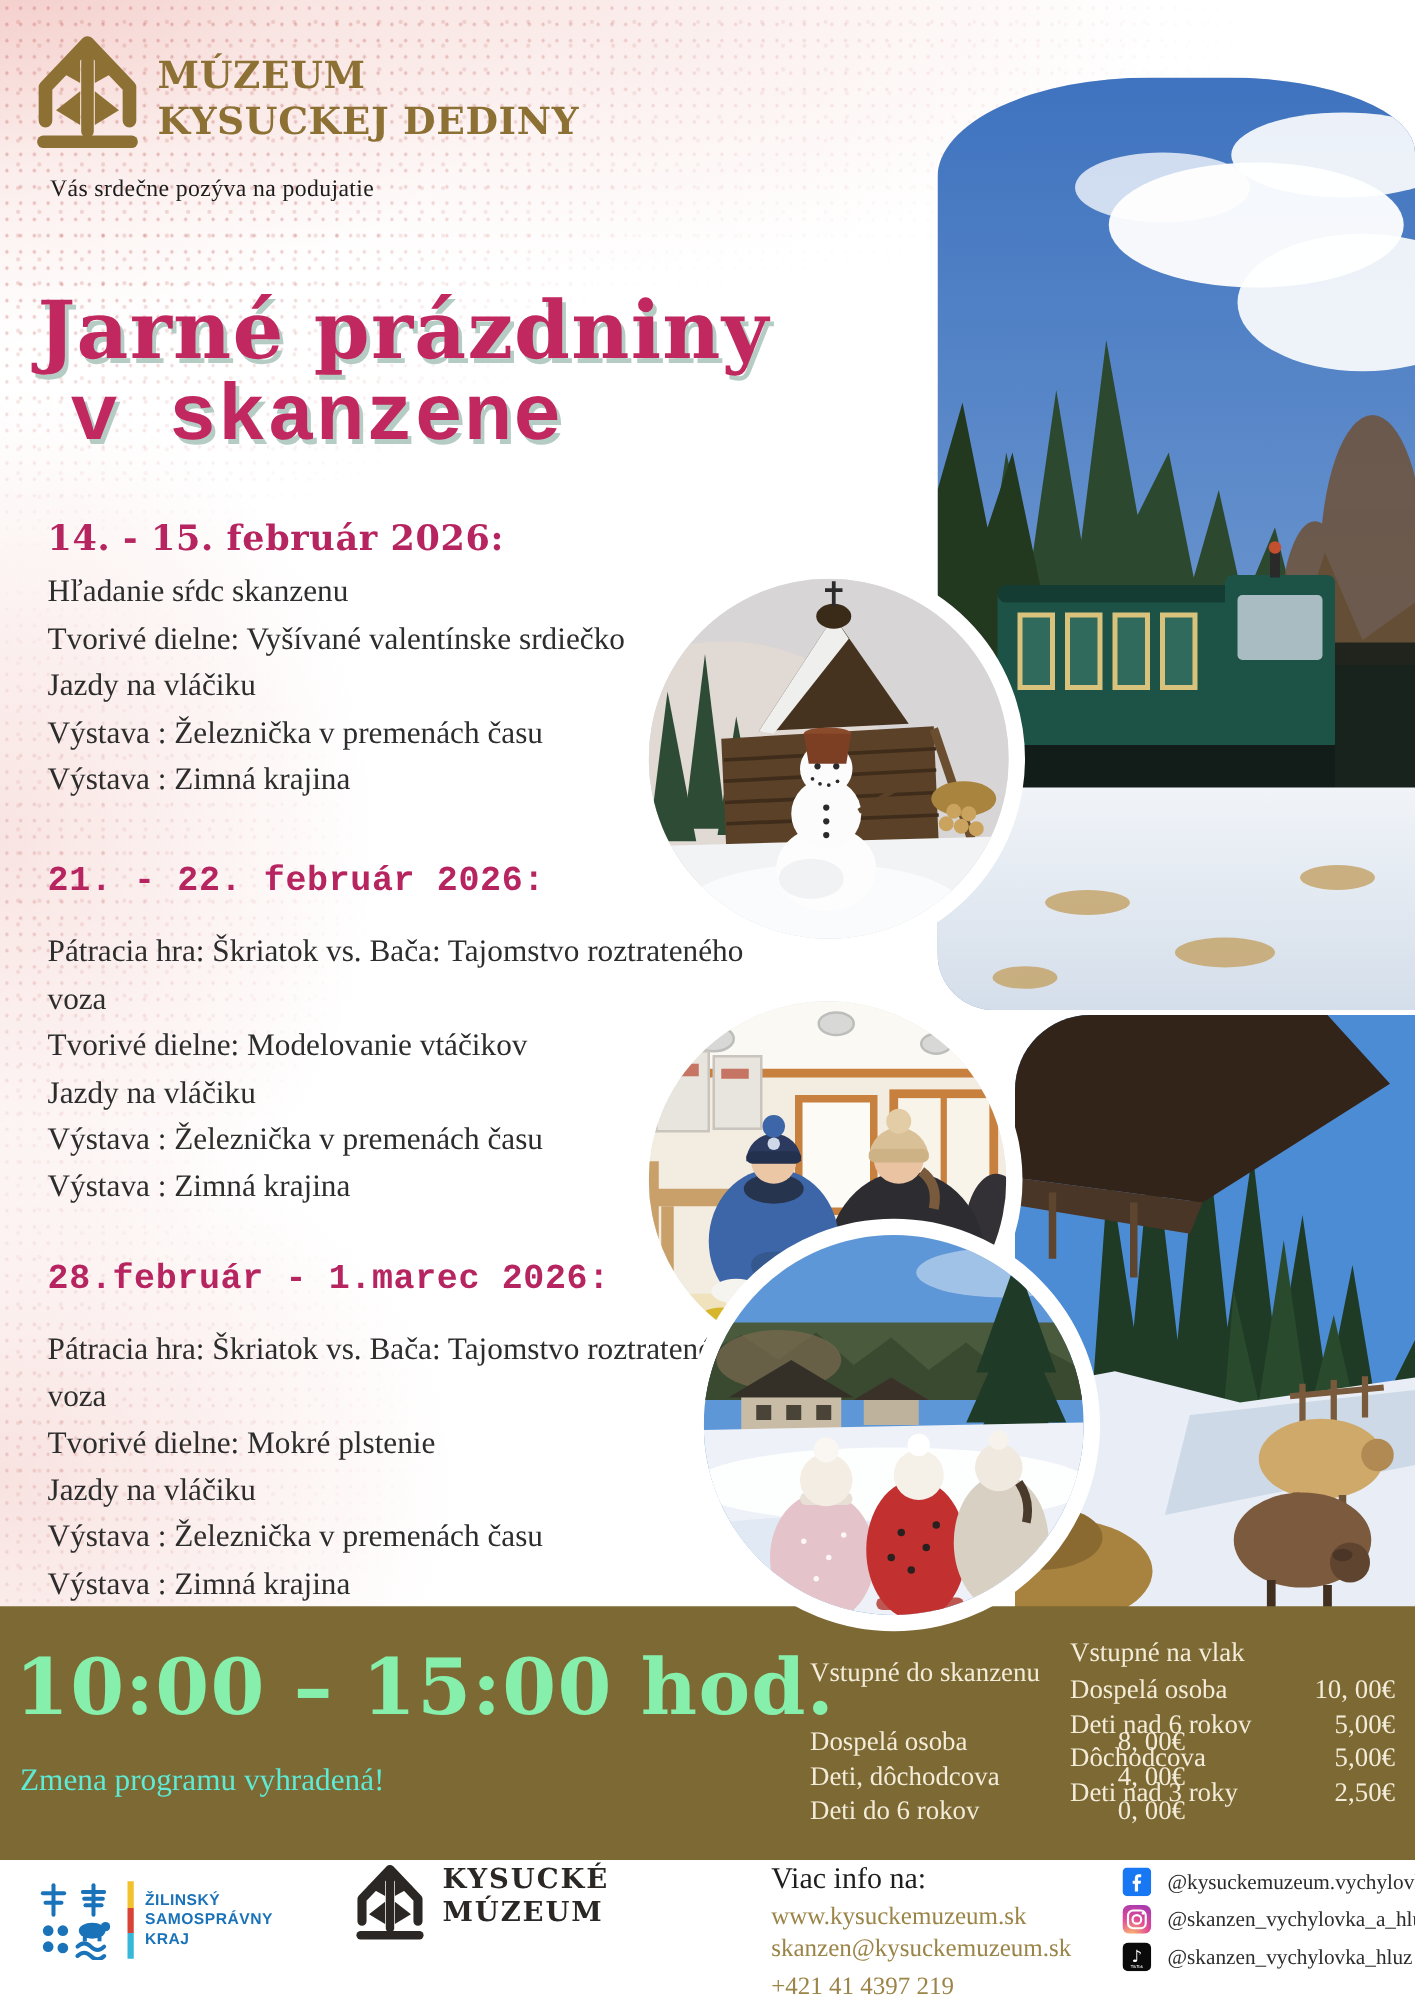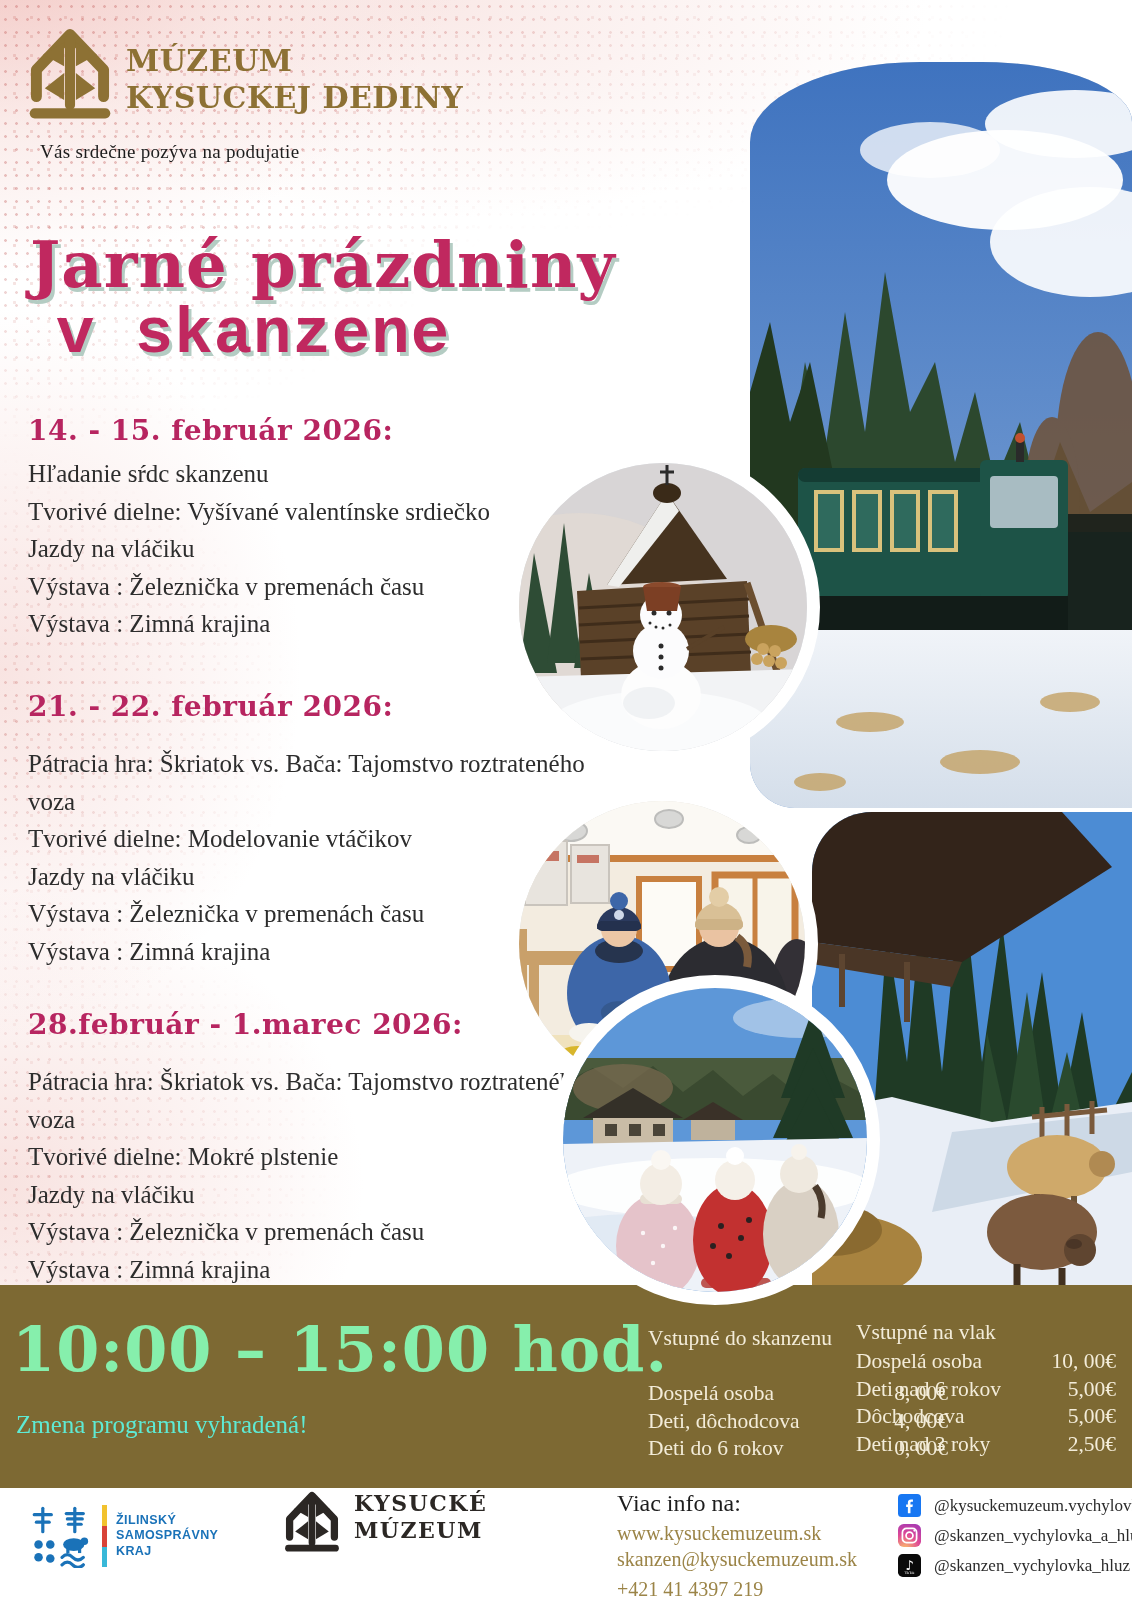--- a/index.html
+++ b/index.html
@@ -35,25 +35,25 @@
   .org-name{margin-left:14px;padding-top:16px;font-family:"DejaVu Serif",serif;font-weight:bold;
     color:#8d7134;font-size:30px;line-height:37px;letter-spacing:.5px;}
   .invite{left:40px;top:141px;font-size:19px;color:#1d1d1d;letter-spacing:.3px;}
 
   
   .main-title{left:30px;top:230px;font-family:"DejaVu Serif",serif;font-weight:bold;color:#c0285f;
     font-size:64px;line-height:70px;letter-spacing:1px;text-shadow:3px 4px 0 rgba(172,198,189,.9);}
   .main-title .t2{margin-left:26px;font-family:Liberation Mono, monospace;}
 
   
-  .section{left:28px;width:650px;}
+  .section{left:38px;width:650px;}
   .sec1{top:414px;} .sec2{top:690px;} .sec3{top:1008px;}
   .section-heading{font-family:"DejaVu Serif",serif;font-weight:bold;color:#b72560;font-size:28px;
     letter-spacing:.5px;margin-bottom:8px;}
-  .sec2 .section-heading,.sec3 .section-heading{margin-bottom:22px;}
+  .sec2 .section-heading,.sec3 .section-heading{margin-bottom:22px;font-family:Liberation Mono, monospace;}
   .event-line{font-size:25px;color:#2d2d2d;line-height:37.5px;max-width:640px;}
 
   
   .photo{overflow:hidden;background:#cfd8e2;}
   .photo svg{display:block;width:100%;height:100%;}
   .photo-train{left:750px;top:62px;width:382px;height:746px;z-index:2;
     border-radius:170px 150px 0 45px / 80px 60px 0 45px;}
   .photo-sheep{left:812px;top:812px;width:320px;height:474px;z-index:2;border-radius:60px 0 0 0;}
   .circle{border:13px solid #fff;border-radius:50%;box-sizing:border-box;overflow:hidden;background:#dfe5ea;}
   .circle svg{display:block;width:100%;height:100%;}
@@ -61,21 +61,21 @@
   .circle-craft{left:506px;top:788px;width:312px;height:312px;z-index:4;}
   .circle-kids{left:550px;top:975px;width:330px;height:330px;z-index:6;}
 
   
   .band{left:0;top:1285px;width:1132px;height:203px;background:#7d6933;z-index:5;}
   .band-time{position:absolute;left:12px;top:28px;font-family:"DejaVu Serif",serif;font-weight:bold;
     font-size:62px;color:#86efac;letter-spacing:1px;white-space:nowrap;}
   .band-note{position:absolute;left:16px;top:126px;font-size:25px;color:#5eead4;}
   .price-table{position:absolute;color:#f3ecd9;font-size:21.5px;}
   .price-skanzen{left:648px;top:40px;width:300px;}
-  .price-vlak{left:856px;top:34px;width:260px;}
+  .price-vlak{left:856px;top:24px;width:260px;}
   .price-title{margin-bottom:2px;line-height:27px;}
   .price-skanzen .price-title{margin-bottom:28px;}
   .price-row{display:flex;justify-content:space-between;line-height:27.5px;}
   .price-row .price{text-align:right;}
 
   
   .footer{left:0;top:1488px;width:1132px;height:112px;background:#fff;z-index:5;}
   .zsk{position:absolute;left:30px;top:16px;display:flex;align-items:center;}
   .zsk-icon{width:64px;height:64px;}
   .zsk-stripe{width:5px;height:62px;margin:0 9px 0 8px;

